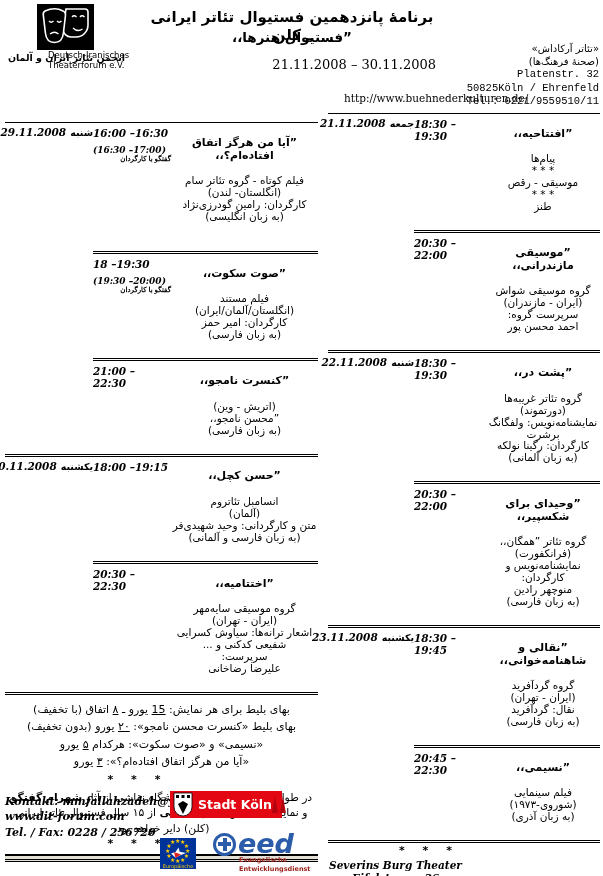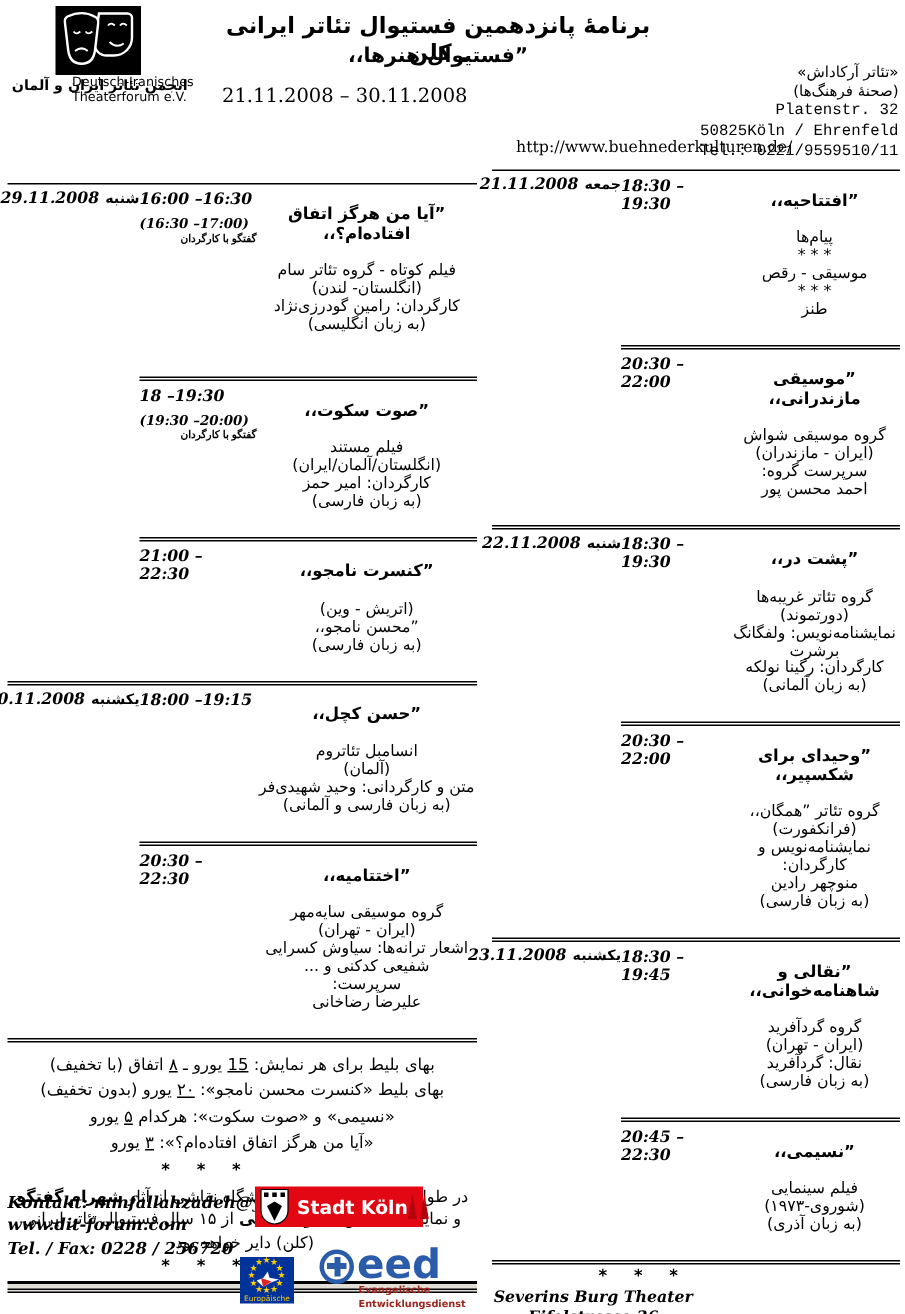--- a/index.html
+++ b/index.html
@@ -6,21 +6,21 @@
   body{width:603px;height:876px;background:#fff;color:#000;position:relative;overflow:hidden;
        font-family:"DejaVu Sans",sans-serif;}
   .pre{white-space:pre-line;}
 
   
   #logo{position:absolute;left:37px;top:4px;width:57px;height:46px;background:#000;}
   #org-fa{position:absolute;left:0;top:52px;width:133px;text-align:center;font-weight:bold;font-size:9.5px;direction:rtl;}
   #org-de{position:absolute;left:0;top:50px;width:133px;text-align:left;font-size:8.5px;padding-left:48px;}
   #title1{position:absolute;left:148px;top:8px;width:288px;text-align:center;font-weight:bold;font-size:15px;direction:rtl;}
   #title2{position:absolute;left:148px;top:29px;width:288px;text-align:center;font-weight:bold;font-size:13.5px;direction:rtl;}
-  #daterange{position:absolute;left:148px;top:57px;width:288px;text-align:left;font-family:"DejaVu Serif",serif;font-size:13px;}
+  #daterange{position:absolute;left:148px;top:57px;width:288px;text-align:right;font-family:"DejaVu Serif",serif;font-size:13px;}
   #venue{position:absolute;right:4px;top:42px;width:170px;text-align:right;}
   #venue .fa{direction:rtl;font-weight:normal;font-size:10px;line-height:1.3;}
   #venue .de{font-family:Liberation Mono, monospace;font-size:10.5px;line-height:1.3;white-space:pre-line;}
   #url{position:absolute;left:344px;top:92px;font-family:"DejaVu Serif",serif;font-size:10.5px;color:#000;text-decoration:none;}
 
   
   #colL{position:absolute;left:5px;top:122px;width:313px;}
   #colR{position:absolute;left:328px;top:113px;width:272px;}
   .tableL{border-bottom:3px double #000;}
   .group{display:grid;border-top:3px double #000;}
@@ -65,21 +65,21 @@
   #cath{margin-left:auto;margin-right:5px;display:flex;gap:2px;align-items:flex-end;}
   .spire{width:6px;height:17px;background:#b1040e;clip-path:polygon(50% 0,100% 100%,0 100%);}
   #eu{position:absolute;left:160px;top:838px;width:36px;height:31px;background:#039;overflow:hidden;}
   .star{position:absolute;color:#fc0;font-size:6px;line-height:6px;}
   #dove{position:absolute;left:11px;top:9px;width:15px;height:12px;background:#fff;
         clip-path:polygon(0 55%,30% 42%,50% 5%,58% 40%,100% 50%,62% 68%,30% 90%);}
   #dove-red{position:absolute;left:14px;top:14px;width:7px;height:6px;background:#d22;
         clip-path:polygon(0 0,100% 40%,20% 100%);}
   #eu-cap{position:absolute;left:0;bottom:0;width:100%;text-align:center;color:#fc0;font-size:5px;line-height:6px;}
   #eed{position:absolute;left:213px;top:832px;}
-  .eed-row{display:flex;align-items:center;}
+  .eed-row{display:flex;align-items:center;font-style:italic;}
   .eed-sym{width:17px;height:17px;border:3px solid #2a5caa;border-radius:50%;position:relative;margin-right:2px;}
   .eed-sym:before,.eed-sym:after{content:"";position:absolute;background:#2a5caa;}
   .eed-sym:before{left:6.5px;top:2px;width:4px;height:13px;}
   .eed-sym:after{left:2px;top:6.5px;width:13px;height:4px;}
   .eed-word{color:#2a5caa;font-weight:bold;font-size:27px;line-height:0.9;letter-spacing:0;}
   .eed-sub{color:#9b241c;font-size:6.5px;font-weight:bold;margin-left:26px;line-height:1.3;white-space:pre-line;}
 </style>
 </head>
 <body>
 

